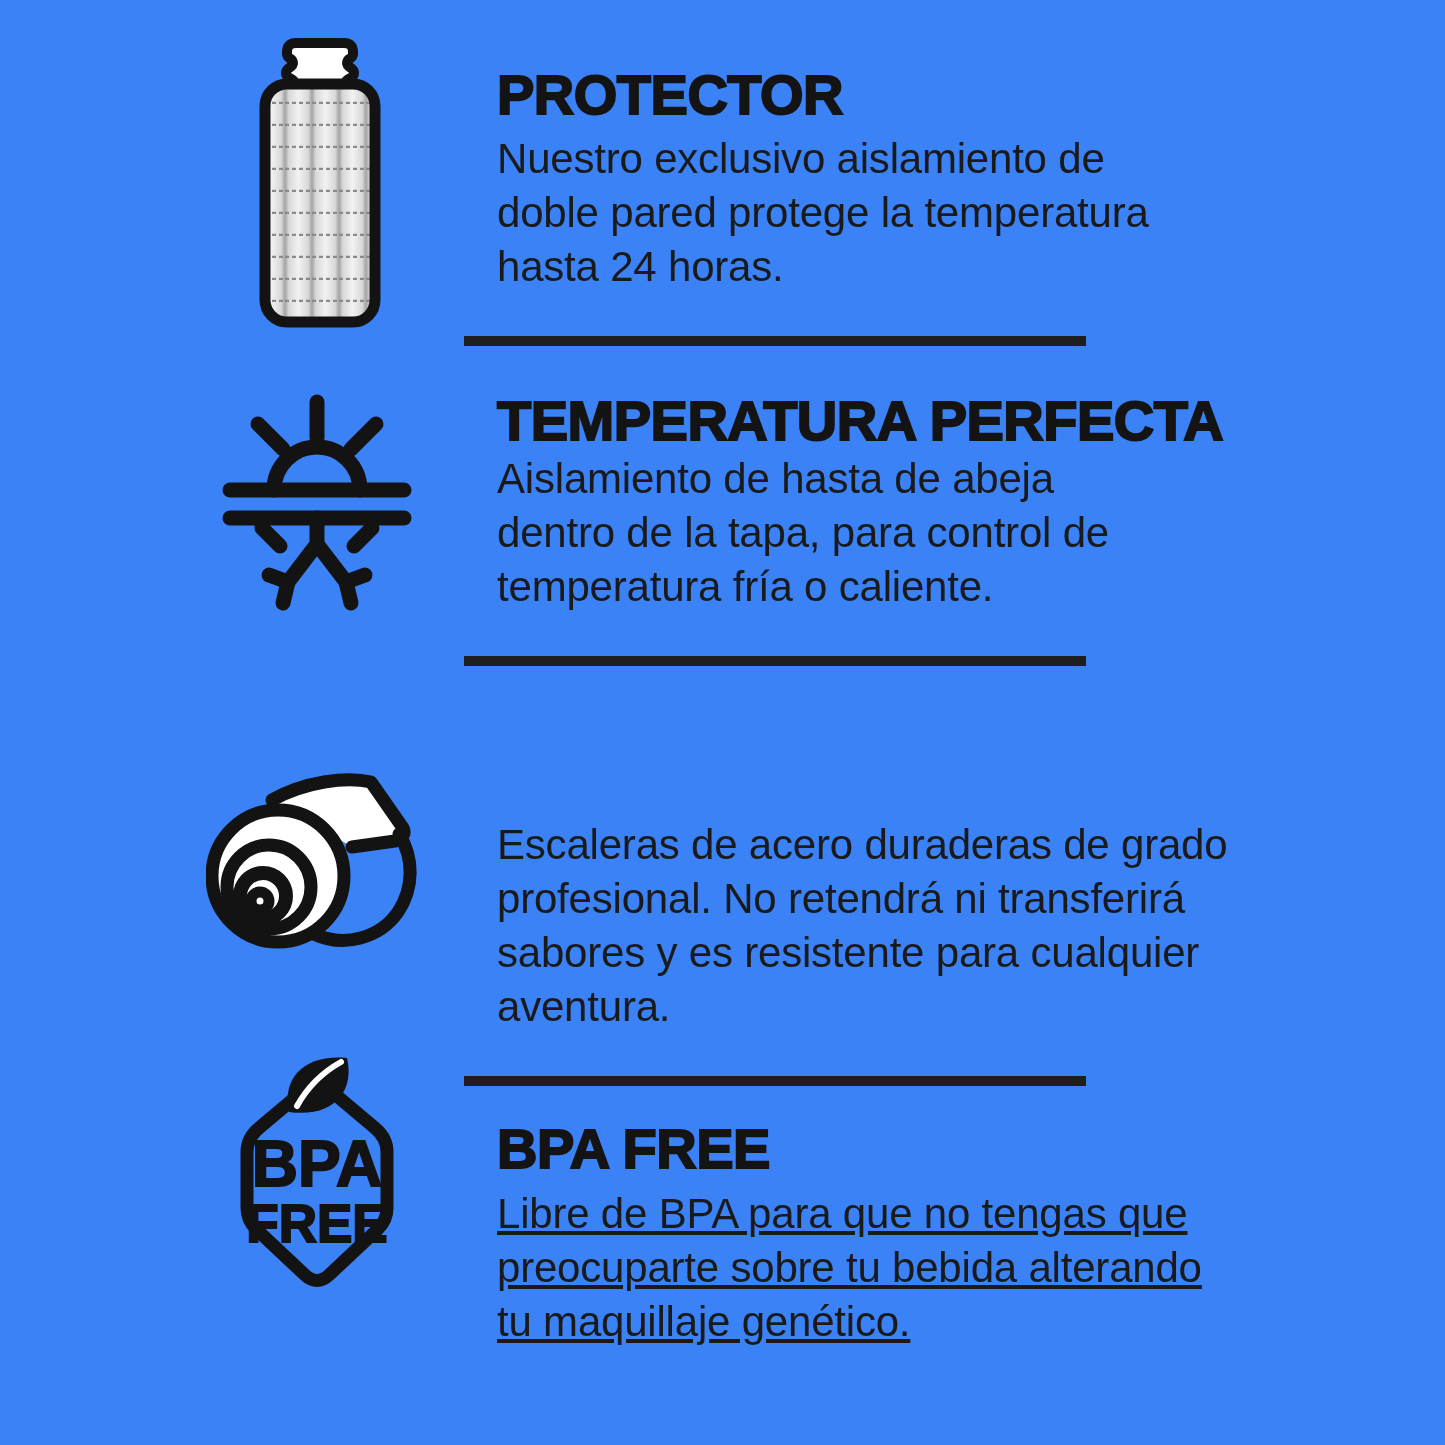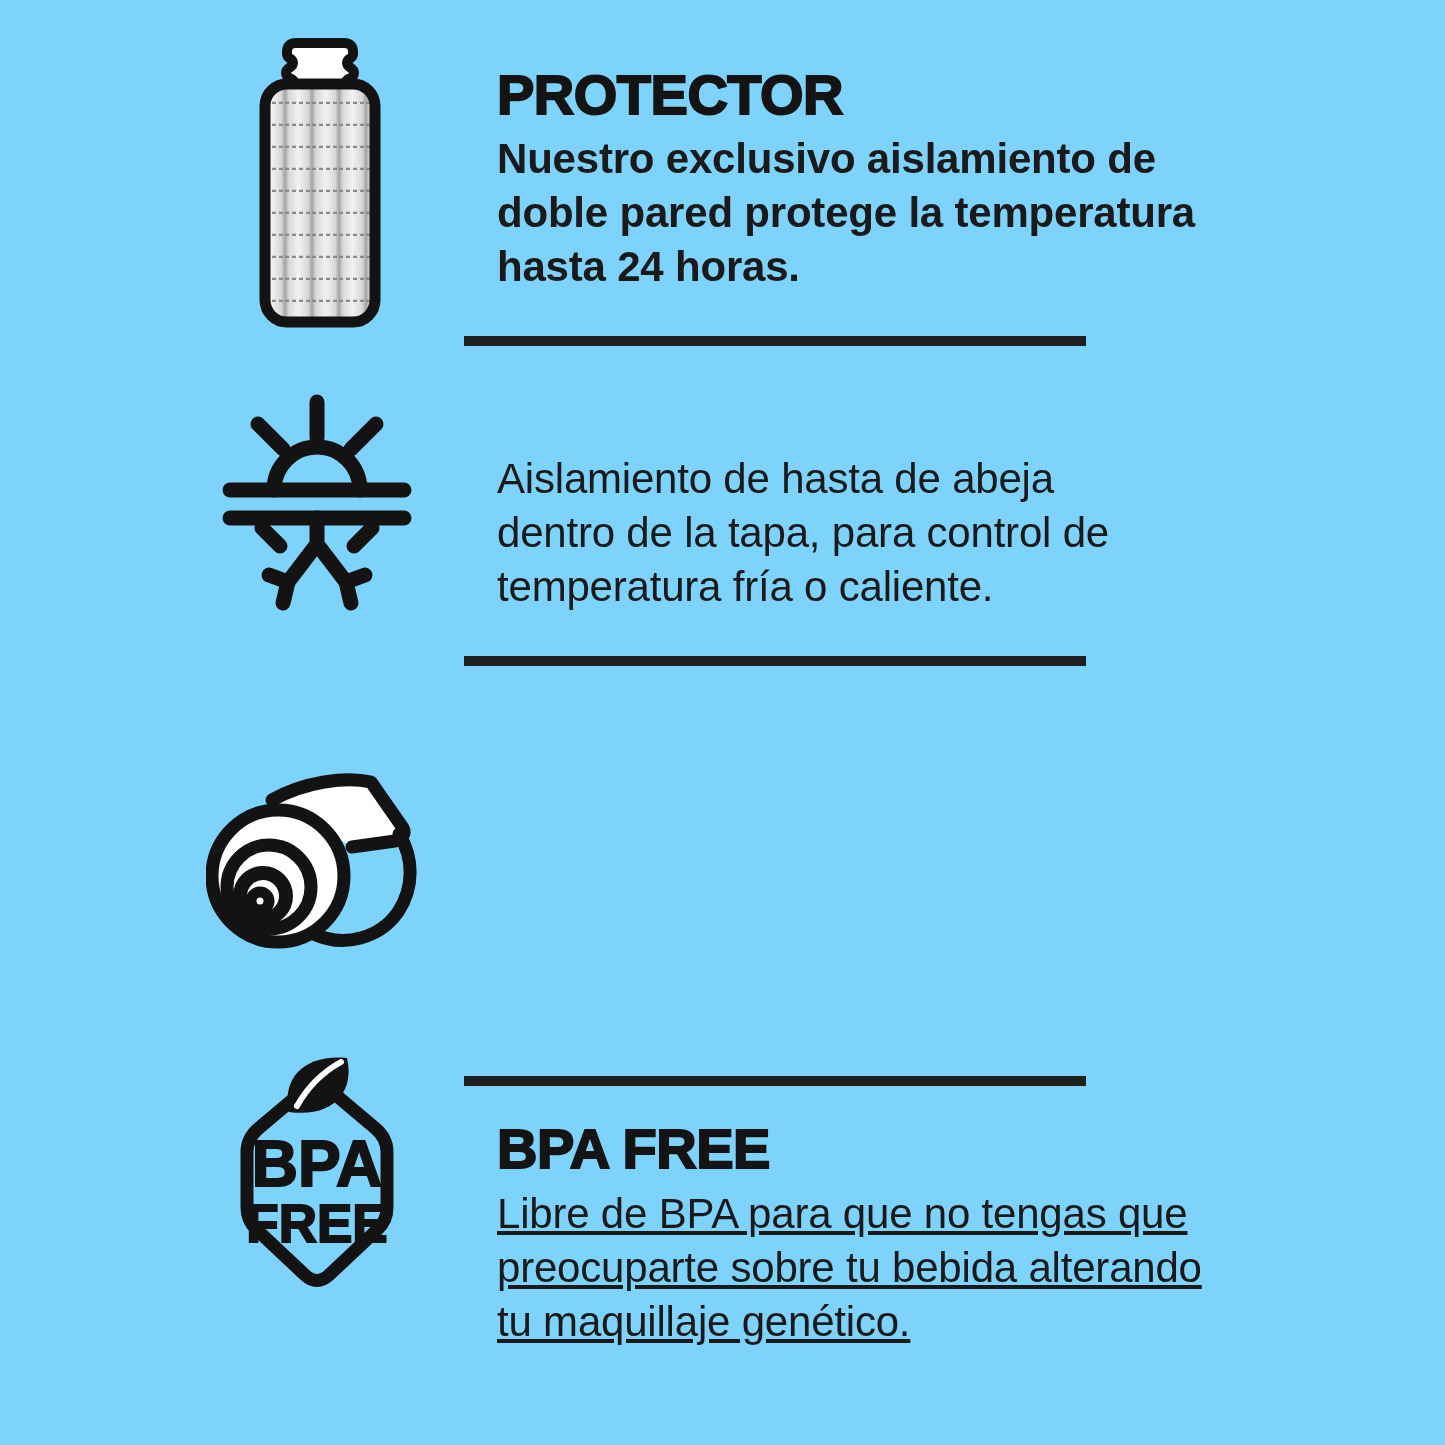--- a/index.html
+++ b/index.html
@@ -1,17 +1,17 @@
 <!DOCTYPE html>
 <html><head>
 <meta charset="utf-8">
 <style>
   html,body{margin:0;padding:0;background:#ffffff;}
   body{width:1445px;height:1445px;font-family:"Liberation Sans",sans-serif;color:#161616;}
-  .canvas{position:relative;width:1445px;height:1445px;background:#7dd3fc;overflow:hidden;}
+  .canvas{position:relative;width:1445px;height:1445px;background:#3b82f6;overflow:hidden;}
   .icon{position:absolute;}
   .heading{
     position:absolute;left:497px;
     font-weight:bold;font-size:56px;line-height:57px;
     letter-spacing:-0.5px;color:#141414;
     -webkit-text-stroke:2px #141414;
     white-space:pre-line;
   }
   .para{
     position:absolute;left:497px;width:910px;
@@ -38,58 +38,63 @@
         <pattern id="btex" width="27" height="22" patternUnits="userSpaceOnUse">
           <rect width="27" height="22" fill="url(#cyl)"></rect>
           <line x1="0" y1="21" x2="27" y2="21" stroke="#8a8a8a" stroke-width="2.5" stroke-dasharray="4 3"></line>
         </pattern>
       </defs>
       <path d="M36,48 L36,44 C36,40 28,41 28,35 C28,29 35,30 35,25 C35,20 29,21 29,16 L29,14 Q29,5 38,5 L86,5 Q95,5 95,14 L95,16 C95,21 89,20 89,25 C89,30 96,29 96,35 C96,41 88,40 88,44 L88,48" fill="#ffffff" stroke="#131313" stroke-width="10" stroke-linejoin="round"></path>
       <rect x="7" y="46" width="110" height="238" rx="22" fill="url(#btex)" stroke="#131313" stroke-width="11"></rect>
     </svg>
   </div>
   <div class="heading" style="top:66px;">PROTECTOR</div>
-  <div class="para" style="top:132px;font-weight:bold;">Nuestro exclusivo aislamiento de
+  <div class="para" style="top:132px;">Nuestro exclusivo aislamiento de
 doble pared protege la temperatura
 hasta 24 horas.</div>
   <div class="divider" style="top:336px;"></div>
 
   <div class="icon" style="left:222px;top:392px;width:190px;height:226px;">
     <svg width="190" height="226" viewBox="0 0 190 226">
       <g stroke="#131313" stroke-width="15" fill="none" stroke-linecap="round" stroke-linejoin="round">
         <line x1="95" y1="10" x2="95" y2="46"></line>
         <line x1="36" y1="32" x2="61" y2="57"></line>
         <line x1="154" y1="32" x2="129" y2="57"></line>
         <path d="M52,98 A43,43 0 0 1 138,98"></path>
         <line x1="8" y1="98" x2="182" y2="98"></line>
         <line x1="8" y1="126" x2="182" y2="126"></line>
         <line x1="40" y1="136" x2="58" y2="154"></line>
         <line x1="150" y1="136" x2="132" y2="154"></line>
         <path d="M95,126 L95,152 M95,152 L66,190 M95,152 L124,190"></path>
         <path d="M66,190 L47,183 M66,190 L61,211 M124,190 L143,183 M124,190 L129,211"></path>
       </g>
     </svg>
   </div>
+  <div class="heading" style="top:392px;">TEMPERATURA PERFECTA</div>
   <div class="para" style="top:452px;">Aislamiento de hasta de abeja
 dentro de la tapa, para control de
 temperatura fría o caliente.</div>
   <div class="divider" style="top:656px;"></div>
 
   <div class="icon" style="left:206px;top:770px;width:228px;height:192px;">
     <svg width="228" height="192" viewBox="0 0 228 192">
       <g stroke="#131313" stroke-width="13" stroke-linejoin="round" stroke-linecap="round">
         <path d="M66,30 C98,12 140,6 165,12 L197,58 C200,64 196,70 189,71 L146,77" fill="#ffffff"></path>
         <path d="M193,64 C208,88 208,118 192,142 C174,168 138,178 108,164" fill="none"></path>
         <circle cx="72" cy="106" r="66" fill="#ffffff"></circle>
         <circle cx="63" cy="117" r="42" fill="#ffffff"></circle>
         <circle cx="57" cy="126" r="23" fill="#ffffff" stroke-width="14"></circle>
         <circle cx="54" cy="131" r="9" fill="#ffffff" stroke-width="11"></circle>
       </g>
     </svg>
   </div>
+  <div class="para" style="top:818px;">Escaleras de acero duraderas de grado
+profesional. No retendrá ni transferirá
+sabores y es resistente para cualquier
+aventura.</div>
   <div class="divider" style="top:1076px;"></div>
 
   <div class="icon" style="left:213px;top:1048px;width:208px;height:248px;">
     <svg width="208" height="248" viewBox="0 0 208 248">
       <path d="M84,48 L46,80 Q34,90 34,104 L34,160 Q34,172 43,181 L92,227 Q104,238 116,227 L165,181 Q174,172 174,160 L174,104 Q174,90 162,80 L124,48" fill="none" stroke="#131313" stroke-width="13" stroke-linejoin="round" stroke-linecap="round"></path>
       <path d="M76,64 C68,28 94,6 134,10 C142,44 120,70 76,64 Z" fill="#131313"></path>
       <path d="M84,58 C94,40 110,24 128,14" fill="none" stroke="#ffffff" stroke-width="6" stroke-linecap="round"></path>
       <text x="104" y="138" text-anchor="middle" font-family="Liberation Sans, sans-serif" font-weight="bold" font-size="64" fill="#131313" stroke="#131313" stroke-width="2">BPA</text>
       <text x="104" y="194" text-anchor="middle" font-family="Liberation Sans, sans-serif" font-weight="bold" font-size="53" fill="#131313" stroke="#131313" stroke-width="2">FREE</text>
     </svg>

